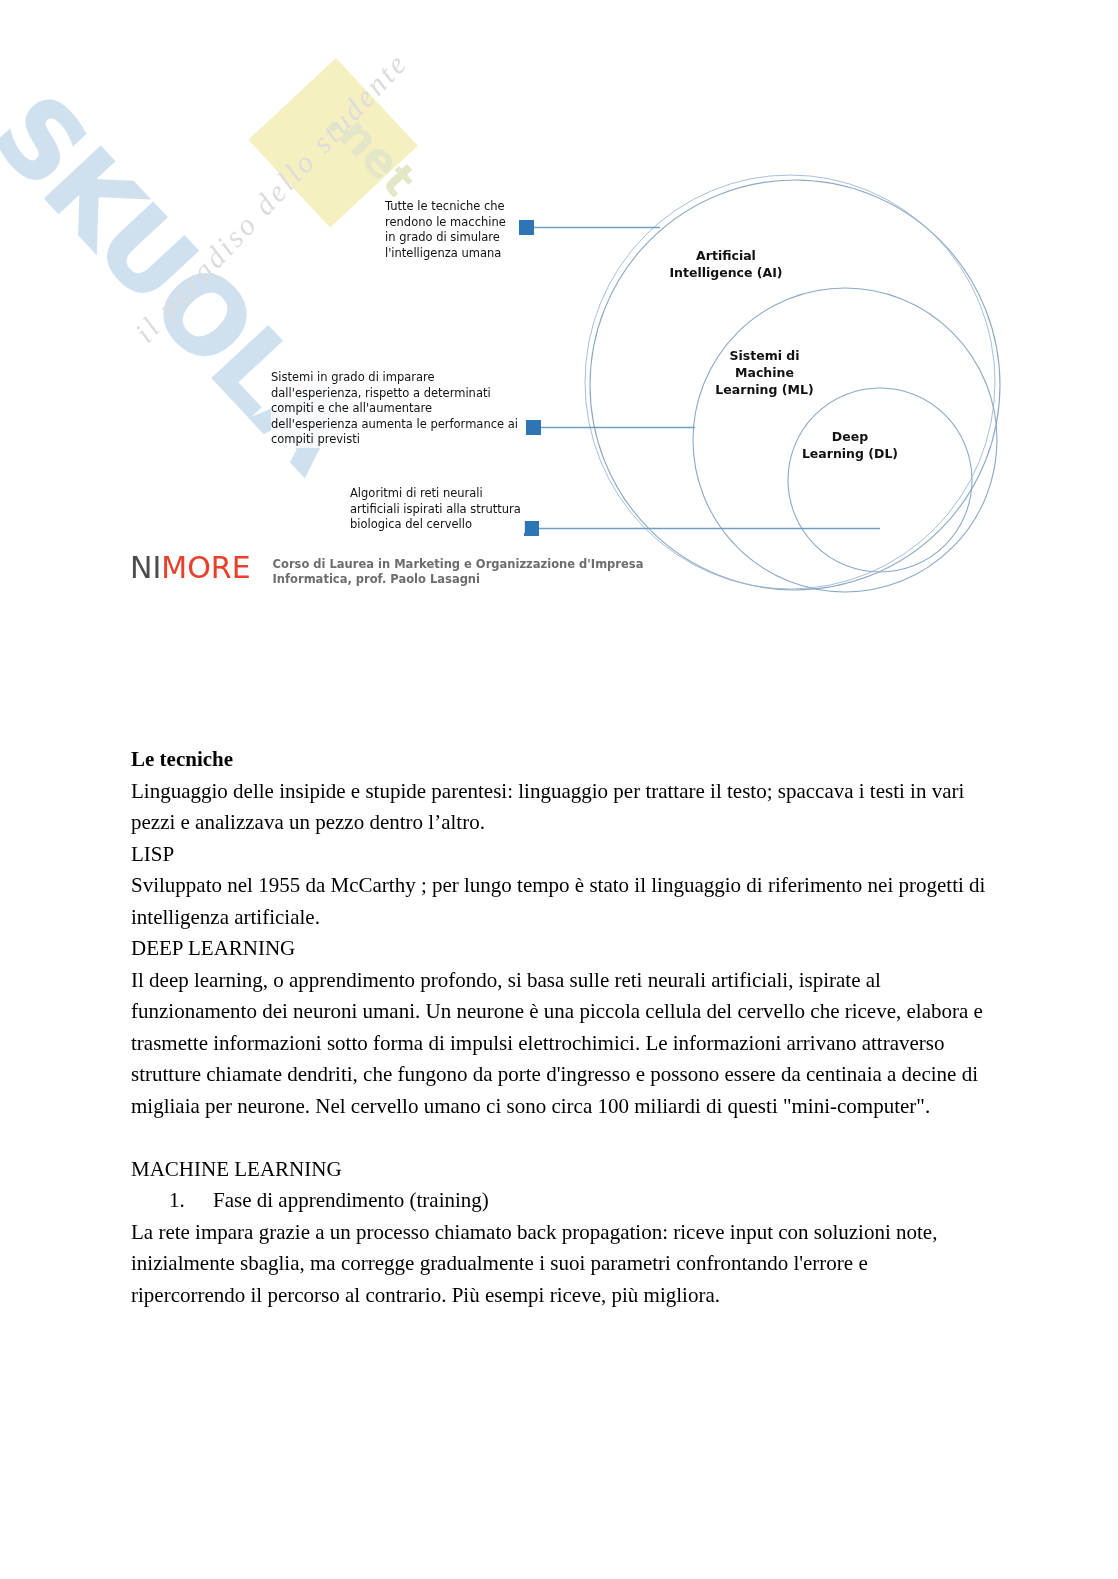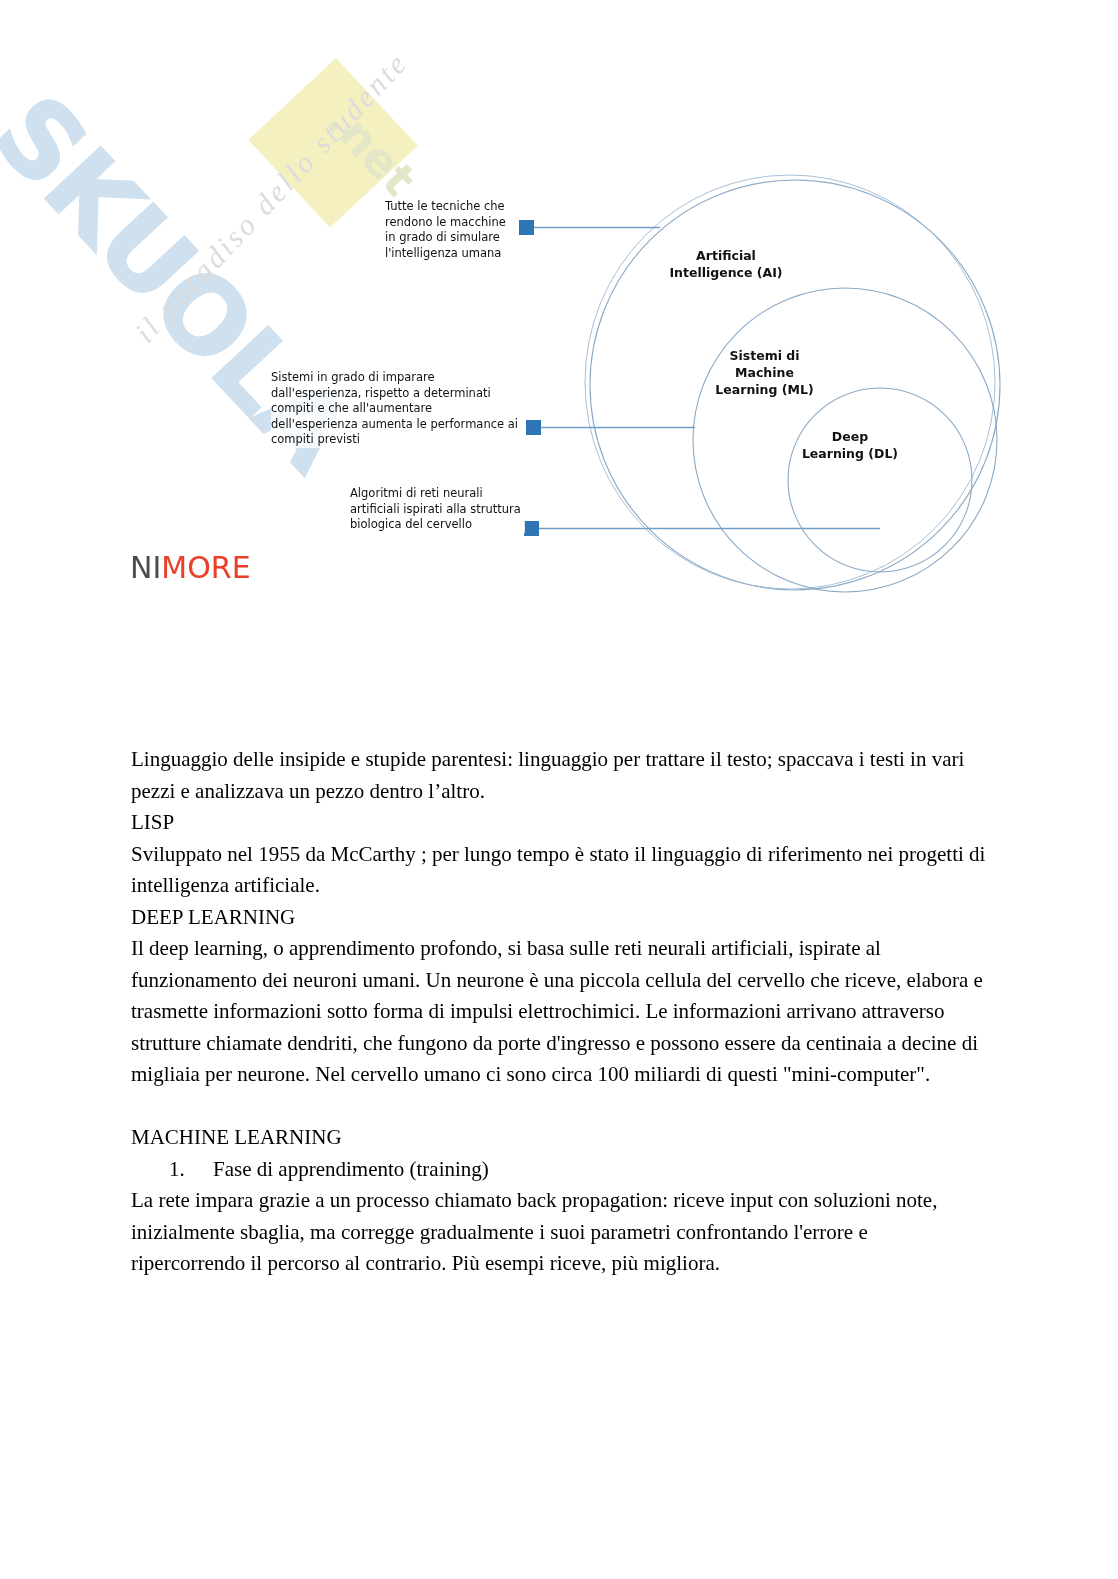--- a/index.html
+++ b/index.html
@@ -227,24 +227,29 @@
     <div>Learning (ML)</div>
   </div>
 
   <div class="circle-label" id="label-dl">
     <div>Deep</div>
     <div>Learning (DL)</div>
   </div>
 
   <div id="logo-row">
     <div id="nimore"><span class="ni">NI</span><span class="more">MORE</span></div>
+    <div id="course-text">
+      <div>Corso di Laurea in Marketing e Organizzazione d'Impresa</div>
+      <div>Informatica, prof. Paolo Lasagni</div>
+    </div>
   </div>
 </div>
 
 <div id="body-text">
+    <p class="bold">Le tecniche</p>
     <p>Linguaggio delle insipide e stupide parentesi: linguaggio per trattare il testo; spaccava i testi in vari pezzi e analizzava un pezzo dentro l’altro.</p>
     <p>LISP</p>
     <p>Sviluppato nel 1955 da McCarthy ; per lungo tempo è stato il linguaggio di riferimento nei progetti di intelligenza artificiale.</p>
     <p>DEEP LEARNING</p>
     <p>Il deep learning, o apprendimento profondo, si basa sulle reti neurali artificiali, ispirate al funzionamento dei neuroni umani. Un neurone è una piccola cellula del cervello che riceve, elabora e trasmette informazioni sotto forma di impulsi elettrochimici. Le informazioni arrivano attraverso strutture chiamate dendriti, che fungono da porte d'ingresso e possono essere da centinaia a decine di migliaia per neurone. Nel cervello umano ci sono circa 100 miliardi di questi "mini-computer".</p>
     <div class="spacer"></div>
     <p>MACHINE LEARNING</p>
     <p class="numitem"><span class="num">1.</span><span>Fase di apprendimento (training)</span></p>
     <p>La rete impara grazie a un processo chiamato back propagation: riceve input con soluzioni note, inizialmente sbaglia, ma corregge gradualmente i suoi parametri confrontando l'errore e ripercorrendo il percorso al contrario. Più esempi riceve, più migliora.</p>
   </div>

